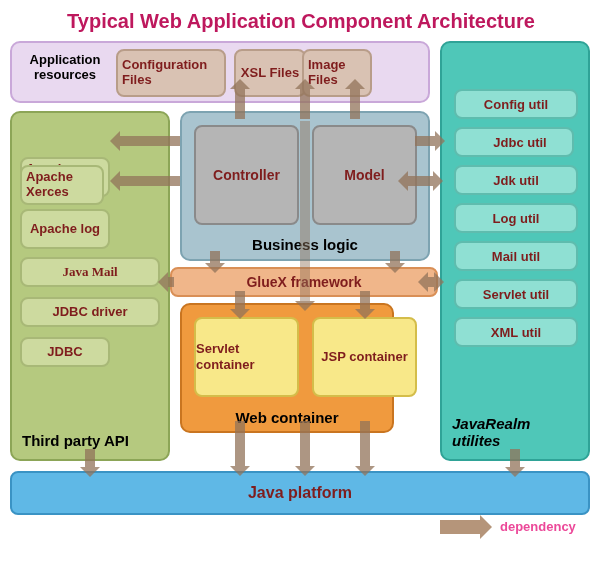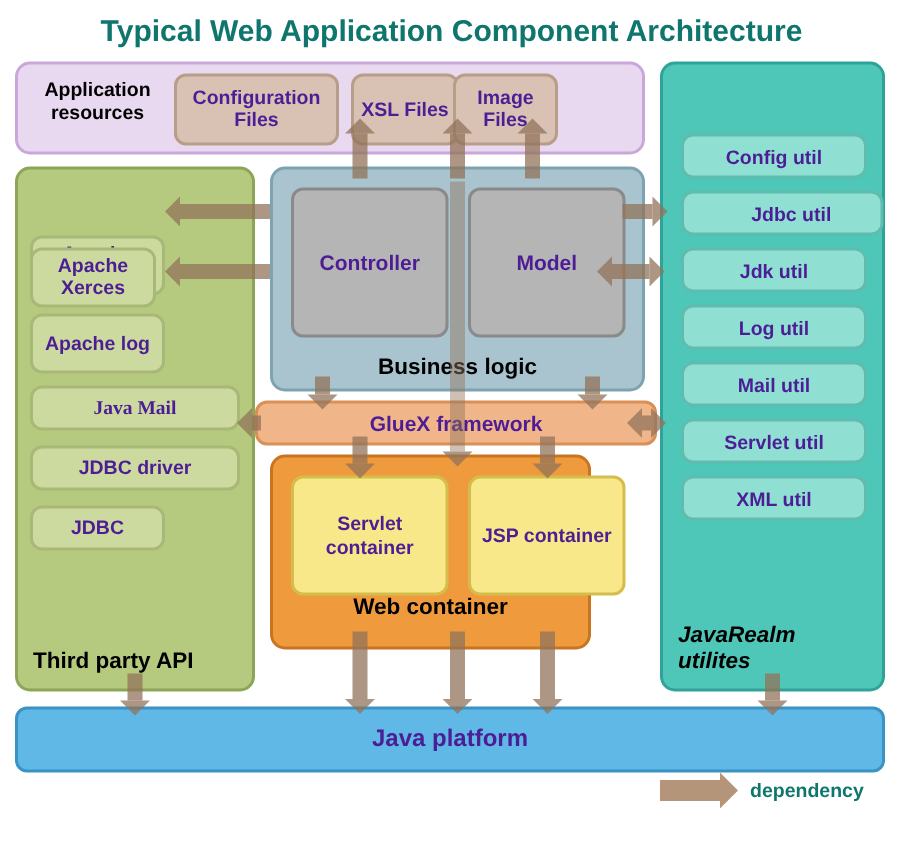--- a/index.html
+++ b/index.html
@@ -1,19 +1,19 @@
 <!DOCTYPE html>
 <html><head>
 <meta charset="utf-8">
 <style>
   * { box-sizing: border-box; margin: 0; padding: 0; }
   body { font-family: Arial, Helvetica, sans-serif; width: 602px; height: 566px; position: relative; background: #fff; }
-  .title { text-align: center; font-size: 20px; font-weight: bold; color: #0f766e; padding: 10px 0 8px; }
+  .title { text-align: center; font-size: 20px; font-weight: bold; color: #be185d; padding: 10px 0 8px; }
   .canvas { position: relative; width: 582px; height: 492px; margin: 0 10px; }
-  .box { position: absolute; border-radius: 8px; display: flex; align-items: center; justify-content: center; text-align: center; font-weight: bold; color: #4c1d95; }
+  .box { position: absolute; border-radius: 8px; display: flex; align-items: center; justify-content: center; font-weight: bold; color: #7f1d1d; }
   .group { position: absolute; border-radius: 10px; }
   .group-label { position: absolute; font-weight: bold; color: #000000; text-align: center; }
 
   
   .grp-resources { left: 0; top: 0; width: 420px; height: 62px; background: #e9d9f0; border: 2px solid #c9a8d9; }
   .res-box { background: #d9c2b3; border: 2px solid #b89d89; font-size: 13px; line-height: 1.15; padding: 2px 4px; }
   .third-box { background: #cdda9f; border: 2px solid #a8b877; font-size: 13px; line-height: 1.15; padding: 2px 4px; }
 
   
   .grp-util { left: 430px; top: 0; width: 150px; height: 420px; background: #4fc7b8; border: 2px solid #2fa397; }
@@ -30,21 +30,21 @@
   .grp-web { left: 170px; top: 262px; width: 214px; height: 130px; background: #f09a3e; border: 2px solid #c97520; }
   .web-box { background: #f8e889; border: 2px solid #d4bd4a; font-size: 13px; line-height: 1.2; }
 
   
   .java-platform { left: 0; top: 430px; width: 580px; height: 44px; background: #5fb8e6; border: 2px solid #3a93c4; font-size: 16px; }
 
   
   .legend { position: absolute; left: 430px; top: 478px; display: flex; align-items: center; gap: 6px; }
   .legend-arrow { width: 40px; height: 14px; background: #b5957a; position: relative; }
   .legend-arrow::after { content: ''; position: absolute; right: -12px; top: -5px; border-left: 12px solid #b5957a; border-top: 12px solid transparent; border-bottom: 12px solid transparent; }
-  .legend-text { font-size: 13px; font-weight: bold; color: #0f766e; }
+  .legend-text { font-size: 13px; font-weight: bold; color: #ec4899; }
 
   
   .arrow { position: absolute; background: rgba(145,115,90,0.75); }
   .arrow.h { height: 10px; }
   .arrow.v { width: 10px; }
   .arrow.h::after { content:''; position:absolute; right:-10px; top:-5px; border-left:10px solid rgba(145,115,90,0.75); border-top:10px solid transparent; border-bottom:10px solid transparent; }
   .arrow.h.rev::after { right:auto; left:-10px; border-left:none; border-right:10px solid rgba(145,115,90,0.75); }
   .arrow.v::after { content:''; position:absolute; bottom:-10px; left:-5px; border-top:10px solid rgba(145,115,90,0.75); border-left:10px solid transparent; border-right:10px solid transparent; }
   .arrow.v.rev::after { bottom:auto; top:-10px; border-top:none; border-bottom:10px solid rgba(145,115,90,0.75); }
   .arrow.bi.h::before { content:''; position:absolute; left:-10px; top:-5px; border-right:10px solid rgba(145,115,90,0.75); border-top:10px solid transparent; border-bottom:10px solid transparent; }
@@ -68,41 +68,41 @@
     <div class="box third-box" style="left:8px; top:52px; width:84px; height:40px;">Apache Xerces</div>
     <div class="box third-box" style="left:8px; top:96px; width:90px; height:40px;">Apache log</div>
     <div class="box third-box" style="left:8px; top:144px; width:140px; height:30px;font-family:Liberation Serif, serif;">Java Mail</div>
     <div class="box third-box" style="left:8px; top:184px; width:140px; height:30px;">JDBC driver</div>
     <div class="box third-box" style="left:8px; top:224px; width:90px; height:30px;">JDBC</div>
     <div class="group-label" style="left:10px; bottom:10px; width:140px; font-size:15px; text-align:left;">Third party API</div>
   </div>
 
   <div class="group grp-util">
     <div class="box util-box" style="left:12px; top:46px; width:124px; height:30px;">Config util</div>
-    <div class="box util-box" style="left:12px; top:84px; width:135px; height:30px;padding-left:16px;">Jdbc util</div>
+    <div class="box util-box" style="left:12px; top:84px; width:120px; height:30px;padding-left:16px;">Jdbc util</div>
     <div class="box util-box" style="left:12px; top:122px; width:124px; height:30px;">Jdk util</div>
     <div class="box util-box" style="left:12px; top:160px; width:124px; height:30px;">Log util</div>
     <div class="box util-box" style="left:12px; top:198px; width:124px; height:30px;">Mail util</div>
     <div class="box util-box" style="left:12px; top:236px; width:124px; height:30px;">Servlet util</div>
     <div class="box util-box" style="left:12px; top:274px; width:124px; height:30px;">XML util</div>
     <div class="group-label" style="left:10px; bottom:10px; width:130px; font-size:15px; text-align:left;font-style:italic;">JavaRealm utilites</div>
   </div>
 
   <div class="group grp-biz">
     <div class="box biz-box" style="left:12px; top:12px; width:105px; height:100px;">Controller</div>
     <div class="box biz-box" style="left:130px; top:12px; width:105px; height:100px;">Model</div>
     <div class="group-label" style="left:0; bottom:6px; width:100%; font-size:15px;">Business logic</div>
   </div>
 
   <div class="box gluex">GlueX  framework</div>
 
   <div class="group grp-web">
     <div class="box web-box" style="left:12px; top:12px; width:105px; height:80px;">Servlet container</div>
     <div class="box web-box" style="left:130px; top:12px; width:105px; height:80px;">JSP container</div>
-    <div class="group-label" style="left:0; bottom:18px; width:100%; font-size:15px;">Web container</div>
+    <div class="group-label" style="left:0; bottom:5px; width:100%; font-size:15px;">Web container</div>
   </div>
 
   <div class="box java-platform">Java platform</div>
 
   <div class="arrow v rev" style="left:225px; top:48px; height:30px;"></div>
   <div class="arrow v rev" style="left:290px; top:48px; height:30px;"></div>
   <div class="arrow v rev" style="left:340px; top:48px; height:30px;"></div>
 
   <div class="arrow h rev" style="left:110px; top:95px; width:60px;"></div>
   <div class="arrow h rev" style="left:110px; top:135px; width:60px;"></div>

